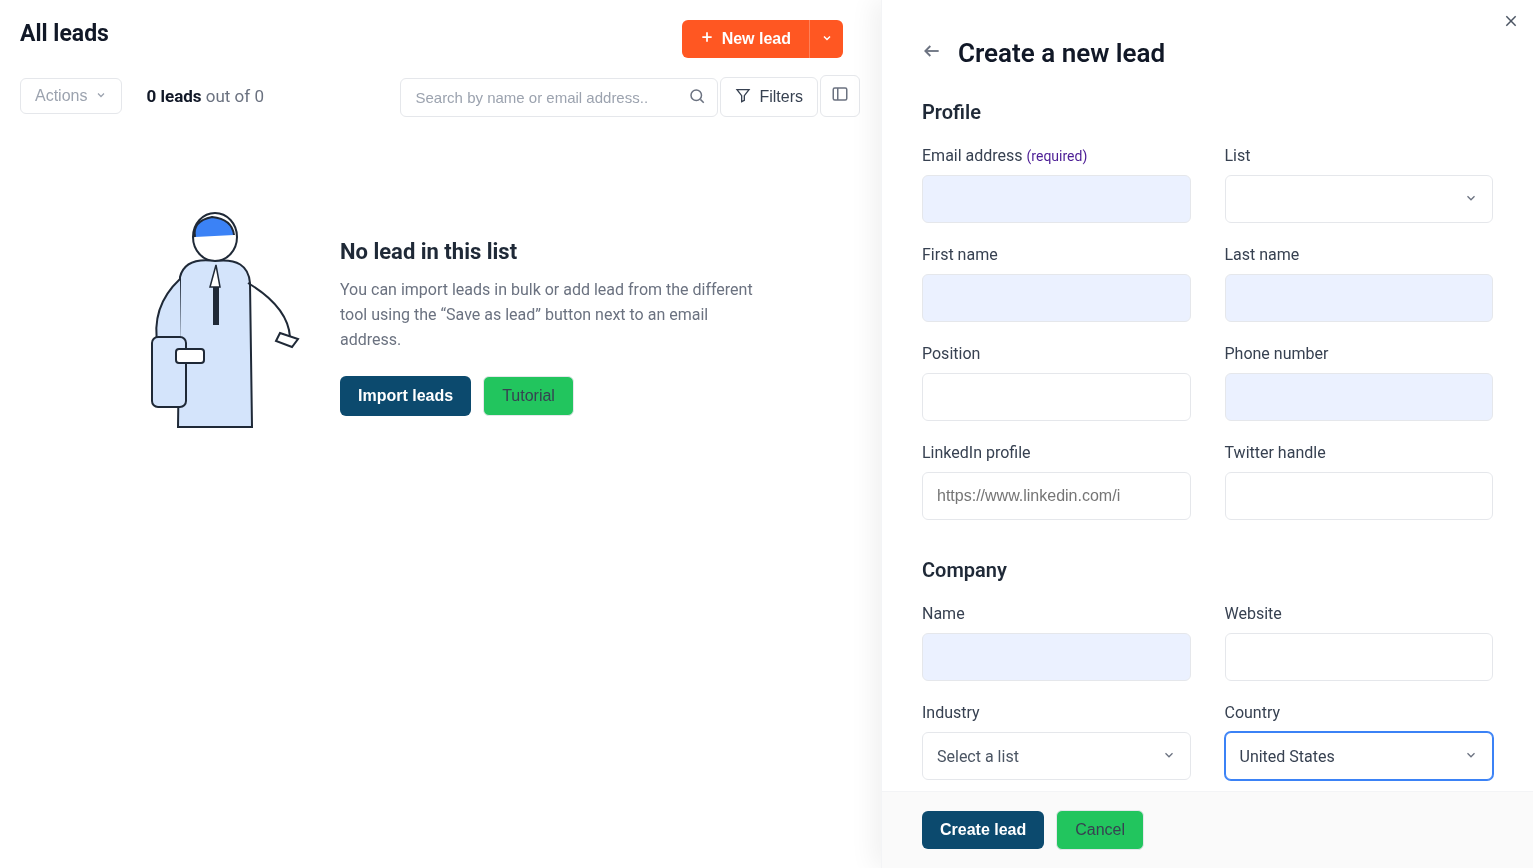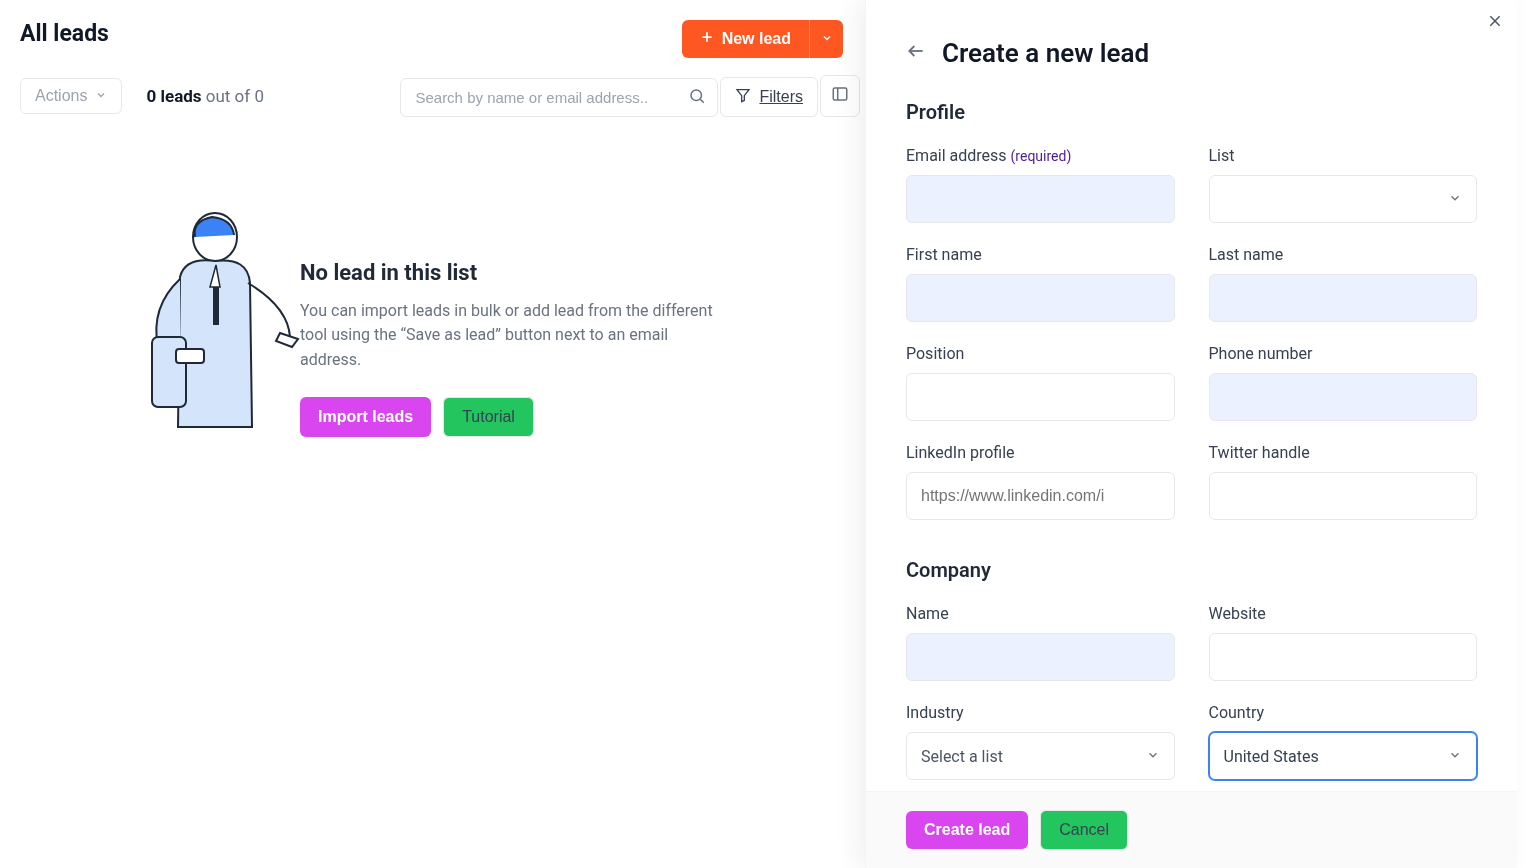--- a/index.html
+++ b/index.html
@@ -106,36 +106,36 @@
       border: 1px solid #e5e7eb;
       background: #fff;
       color: #374151;
       padding: 9px 14px;
       border-radius: 6px;
       font-size: 16px;
       display: flex;
       align-items: center;
       gap: 8px;
       cursor: pointer;
-      text-decoration: underline;
     }
     .columns-btn { padding: 9px 10px; }
     .empty-state {
       display: flex;
-      align-items: flex-end;
+      align-items: flex-start;
+      gap: 40px;
       margin-top: 90px;
       padding-left: 100px;
     }
     .illustration { width: 180px; height: 230px; flex-shrink: 0; }
     .empty-copy { max-width: 420px; padding-top: 32px;}
     .empty-title { font-size: 22px; font-weight: 700; color: #1f2937; margin-bottom: 14px; }
     .empty-text { font-size: 16px; color: #6b7280; line-height: 1.55; margin-bottom: 24px; }
     .empty-actions { display: flex; gap: 12px; }
     .btn-primary {
-      background: #d946ef;
+      background: #0c4a6e;
       color: #fff;
       border: none;
       padding: 10px 18px;
       font-size: 16px;
       font-weight: 600;
       border-radius: 6px;
       cursor: pointer;
     }
     .btn-secondary {
       background: #22c55e;
@@ -143,21 +143,21 @@
       border: 1px solid #e5e7eb;
       padding: 10px 18px;
       font-size: 16px;
       border-radius: 6px;
       cursor: pointer;
     }
 
     
     .side-panel {
       position: absolute;
-      right: 16px;
+      right: 0;
       top: 0;
       width: 652px;
       height: 868px;
       background: #fff;
       box-shadow: -8px 0 24px rgba(0,0,0,0.06);
       border-left: 1px solid #f3f4f6;
       display: flex;
       flex-direction: column;
     }
     .close-icon {

